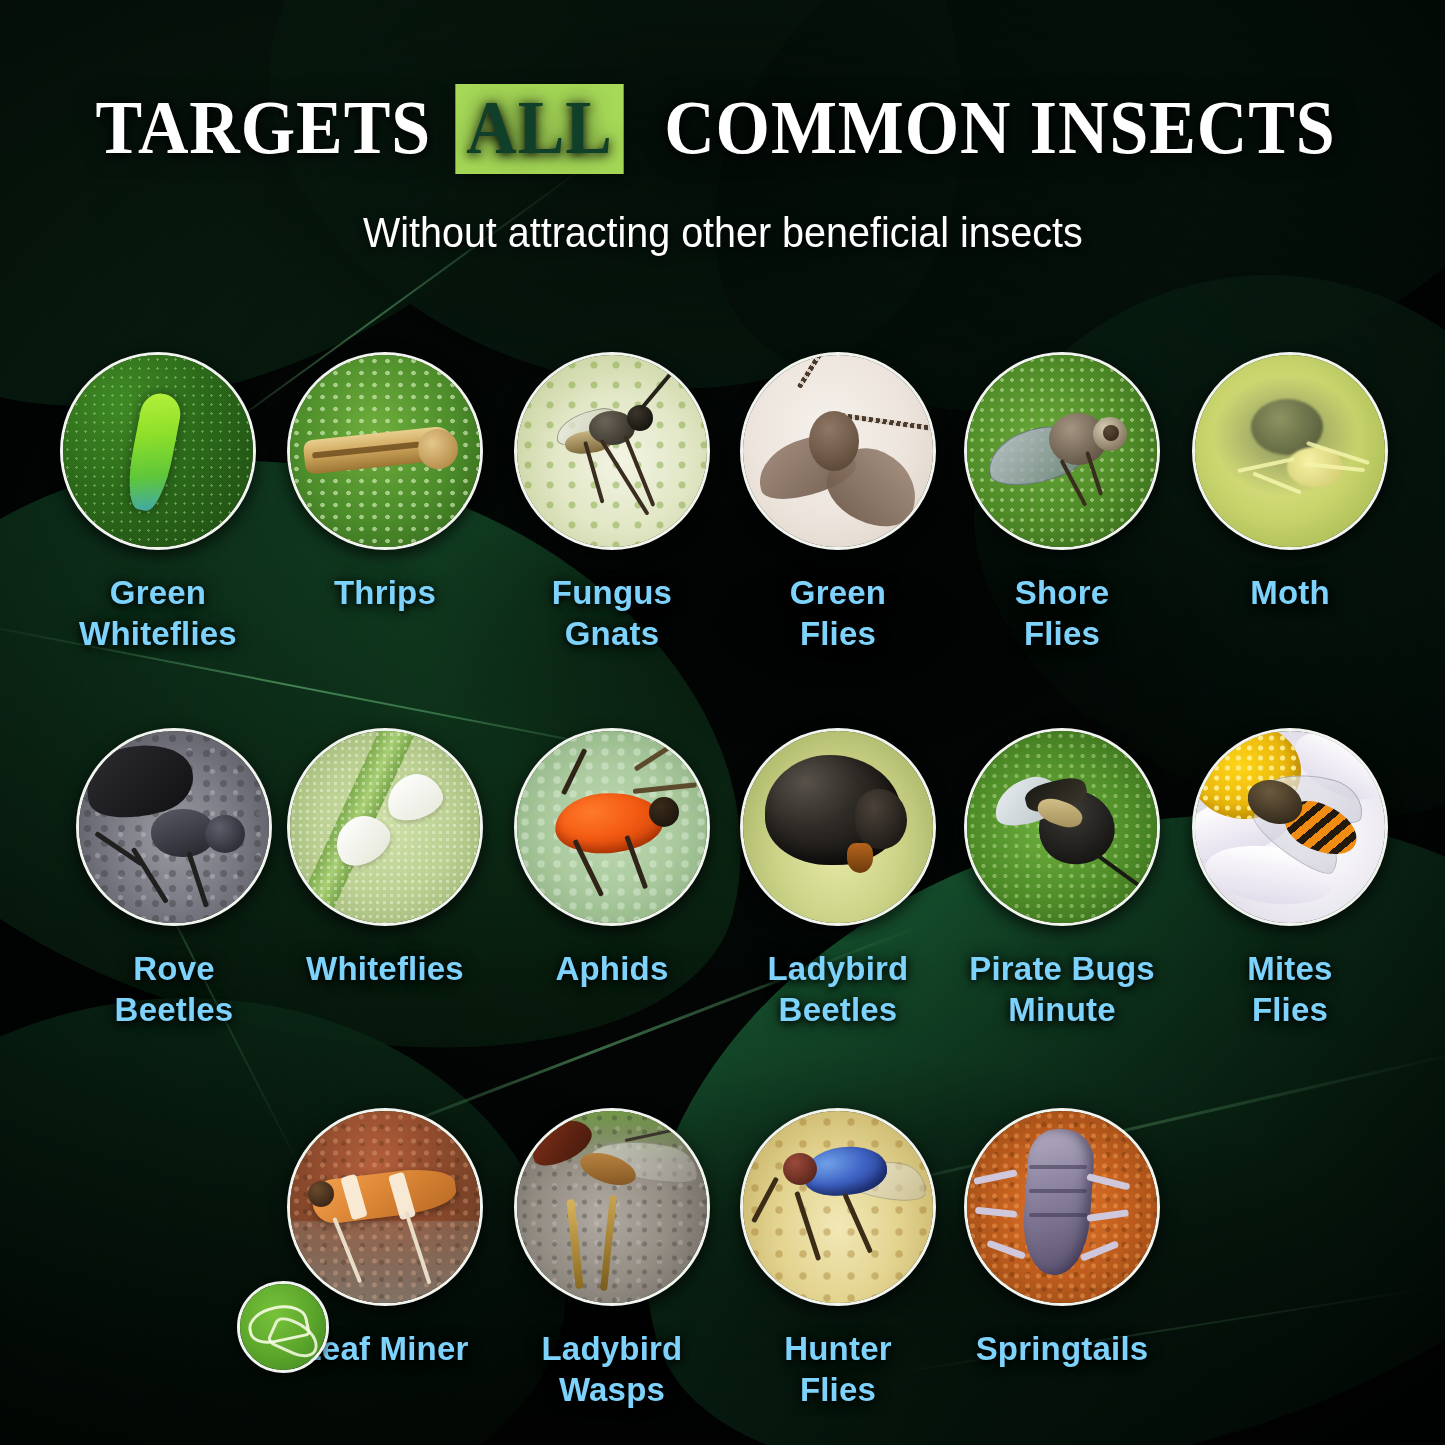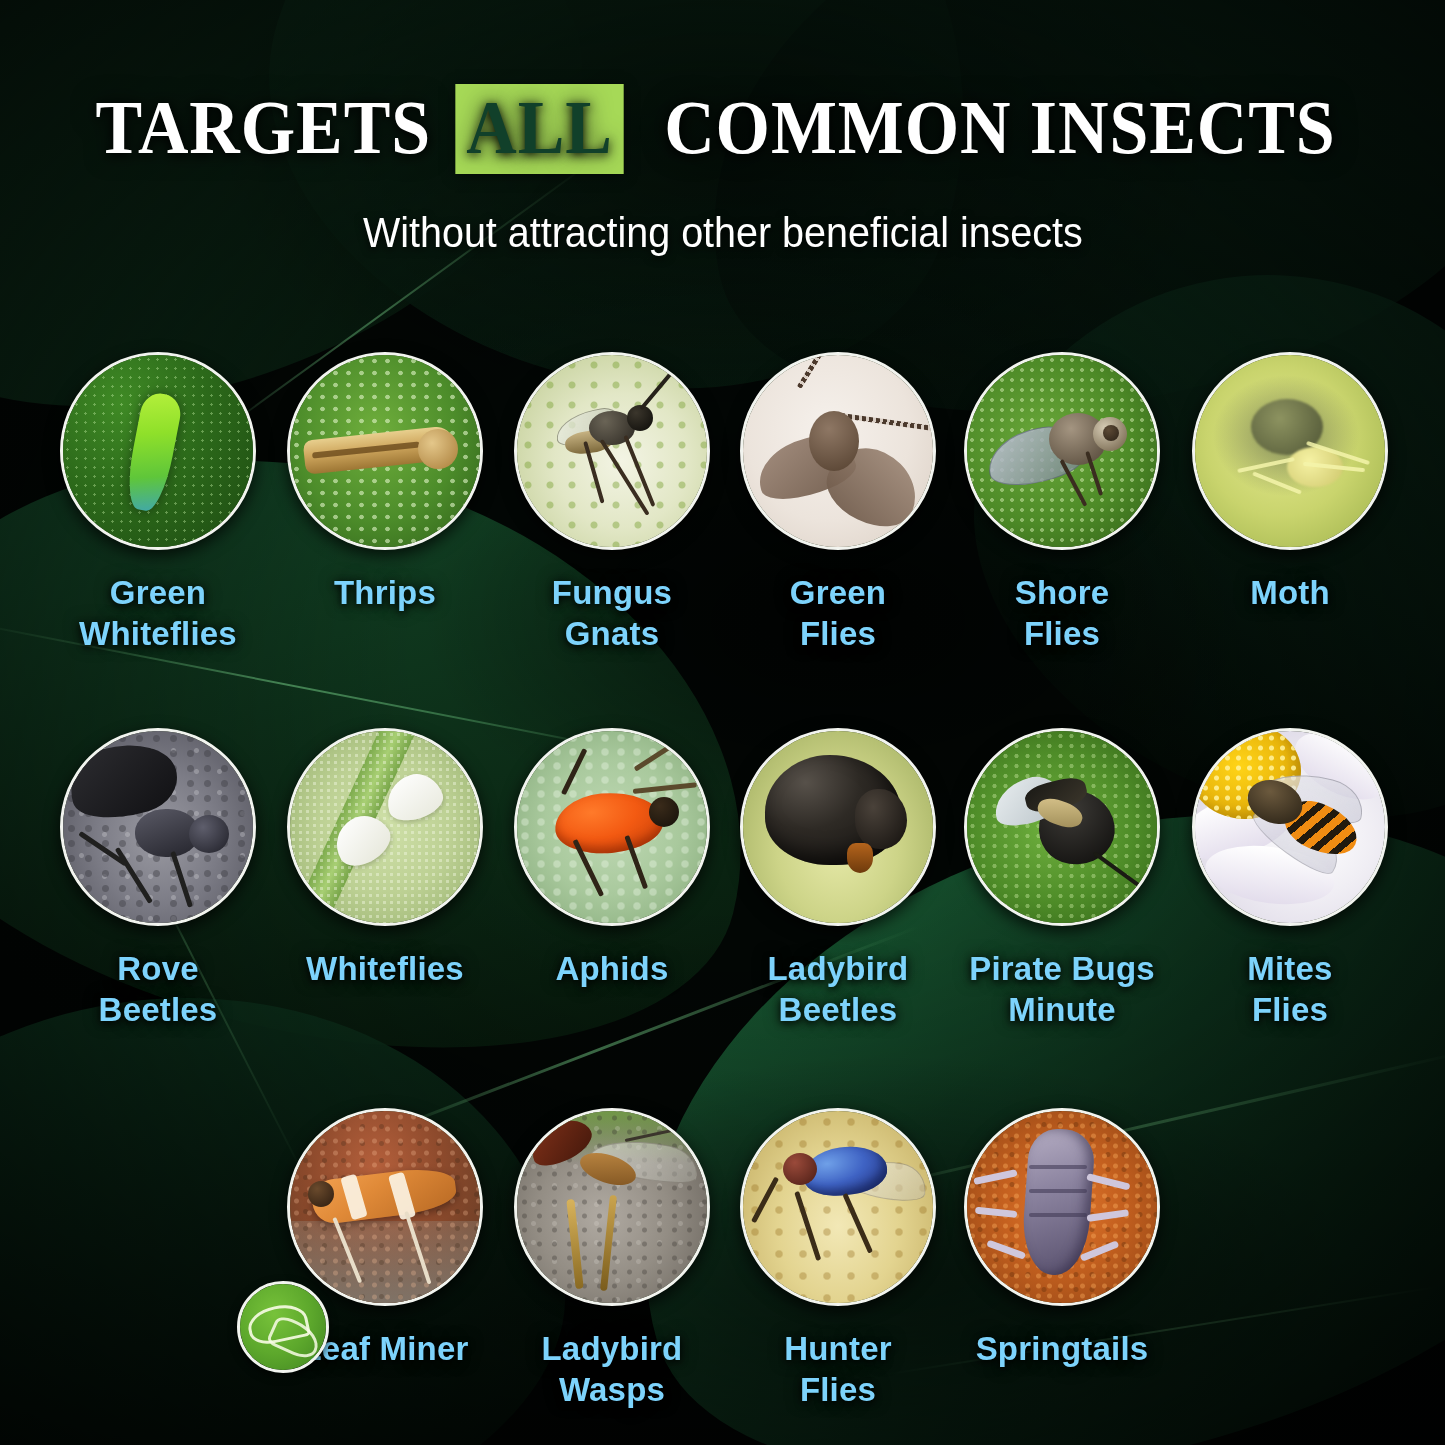--- a/index.html
+++ b/index.html
@@ -450,21 +450,21 @@
         <div class="lg" style="left:108px;top:110px;width:62px;transform:rotate(6deg);"></div>
         <div class="lg" style="left:42px;top:108px;width:58px;transform:rotate(-12deg);"></div>
         <div class="lg" style="left:56px;top:126px;width:52px;transform:rotate(22deg);"></div>
       </div>
     </div>
     <div class="label">
       <div>Moth</div>
     </div>
   </div>
 
-  <div class="cell" style="left:40px;top:728px;">
+  <div class="cell" style="left:56px;top:728px;">
     <div class="disc">
       <div class="ph p-rove">
         <div class="gravel"></div>
         <div class="abd"></div>
         <div class="thx"></div>
         <div class="hd"></div>
         <div class="leg" style="height:5px;width:64px;left:56px;top:116px;transform:rotate(58deg);background:#20201f;"></div>
         <div class="leg" style="height:5px;width:58px;left:112px;top:120px;transform:rotate(72deg);background:#20201f;"></div>
         <div class="leg" style="height:5px;width:56px;left:18px;top:100px;transform:rotate(34deg);background:#20201f;"></div>
       </div>

